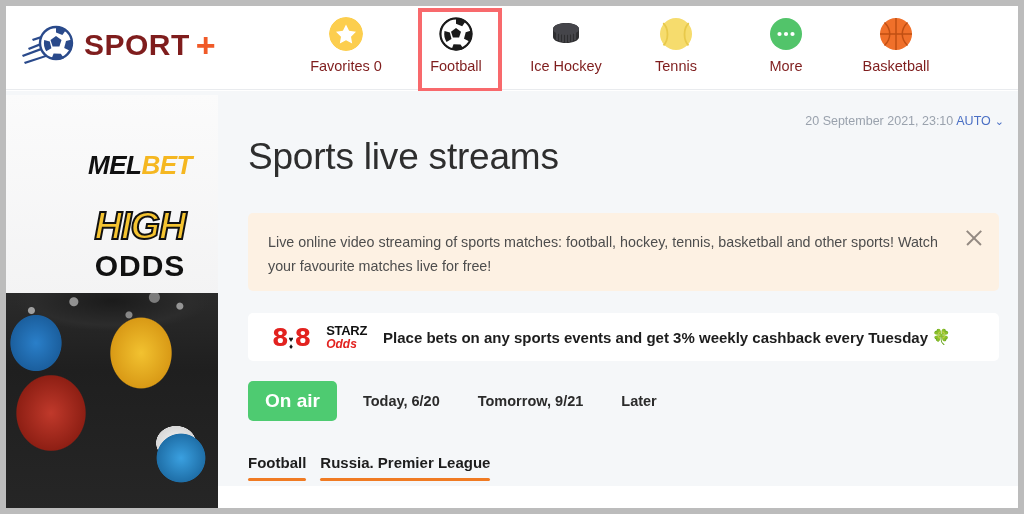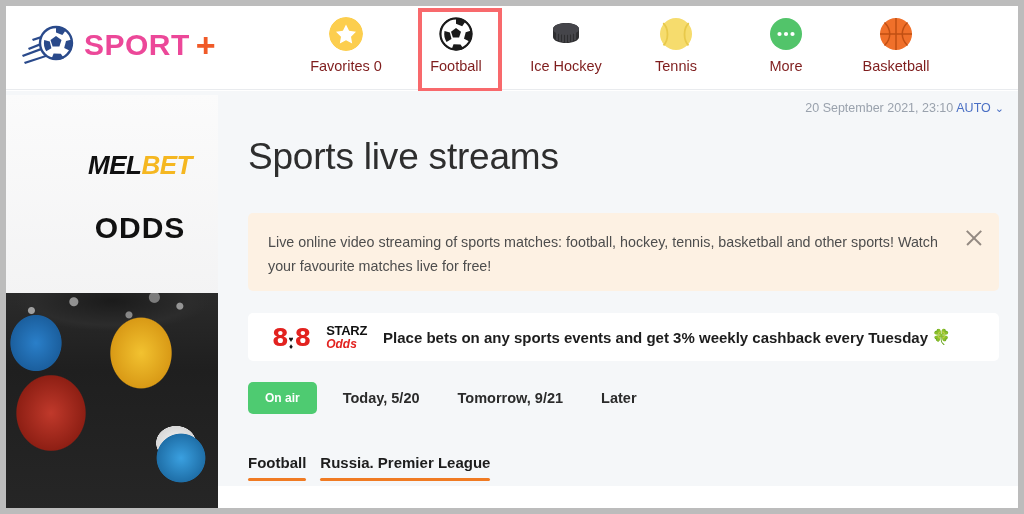--- a/index.html
+++ b/index.html
@@ -16,21 +16,21 @@
 
   
   .header {
     position: absolute; left: 0; top: 0; width: 1012px; height: 84px;
     background: #ffffff; border-bottom: 1px solid #e9ebee;
   }
   .logo { position: absolute; left: 16px; top: 16px; display: flex; align-items: center; }
   .logo-ball { width: 52px; height: 46px; position: relative; }
   .logo-text {
     margin-left: 10px; font-size: 30px; font-weight: 700;
-    letter-spacing: 0.5px; color: #ec4899;
+    letter-spacing: 0.5px; color: #7f1d1d;
     font-family: "Liberation Sans", sans-serif;
   }
   .logo-plus { color: #f05a28; font-size: 34px; font-weight: 700; margin-left: 6px; line-height: 1; }
 
   .nav { position: absolute; left: 285px; top: 0; height: 84px; display: flex; align-items: flex-start; }
   .nav-item {
     width: 110px; padding-top: 11px;
     display: flex; flex-direction: column; align-items: center;
     cursor: pointer; position: relative;
   }
@@ -93,21 +93,21 @@
       radial-gradient(circle at 82% 6%, rgba(255,255,255,.5) 0 3px, transparent 4px),
       radial-gradient(circle at 70% 2%, rgba(255,255,255,.4) 0 5px, transparent 6px);
   }
 
   
   .content {
     position: absolute; left: 212px; top: 0; width: 800px; height: 417px;
     background: #f5f7f9;
   }
   .stamp {
-    position: absolute; right: 14px; top: 10px;
+    position: absolute; right: 14px; top: 23px;
     font-size: 12.5px; color: #9aa2ad; white-space: nowrap;
   }
   .stamp .auto { color: #4a6fc4; margin-left: 3px; }
   .stamp .chev { color: #4a6fc4; margin-left: 4px; font-size: 11px; }
 
   .h1 {
     position: absolute; left: 30px; top: 45px;
     font-size: 37px; font-weight: 300; color: #2e2e2e; letter-spacing: -0.2px;
   }
 
@@ -142,21 +142,21 @@
   .starz-wrap { margin-left: 16px; display:flex; flex-direction:column; align-items:flex-start; }
   .starz { font-size: 13px; font-weight: 900; color: #111; letter-spacing: -0.3px; line-height: 1; }
   .oddz { font-size: 12px; font-weight: 700; font-style: italic; color: #e2221f; line-height: 1; margin-top: 1px; }
   .promo-text {
     margin-left: 16px; font-size: 15px; font-weight: 700; color: #1d1d1d;
   }
   .promo-emoji { margin-left: 4px; font-size: 15px; }
 
   .filters { position: absolute; left: 30px; top: 290px; display: flex; align-items: center; }
   .chip-on {
-    background: #4ecb71; color: #ffffff; font-size: 12px; font-weight: 700;
+    background: #4ecb71; color: #ffffff; font-size: 19px; font-weight: 700;
     border-radius: 5px; padding: 9px 17px; cursor: pointer;
   }
   .chip {
     color: #2b2b2b; font-size: 14.5px; font-weight: 700;
     padding: 9px 12px; margin-left: 14px; cursor: pointer;
   }
 
   .subtabs { position: absolute; left: 30px; top: 363px; display: flex; align-items: flex-start; }
   .subtab { margin-right: 14px; cursor: pointer; }
   .subtab-label { font-size: 15px; font-weight: 700; color: #1d1d1d; display: block; }
@@ -288,20 +288,21 @@
 
   <div class="body-wrap">
 
     <div class="sidebar">
       <div class="melbet">
         <span class="melbet-logo">
           <span class="mel">MEL</span><span class="bet">BET</span>
         </span>
       </div>
       <div class="highodds">
+        <span class="high">HIGH</span>
         <span class="odds">ODDS</span>
       </div>
       <div class="photo"></div>
     </div>
 
     <div class="content">
 
       <div class="stamp">
         <span>20 September 2021, 23:10</span><span class="auto">AUTO</span><span class="chev">⌄</span>
       </div>
@@ -325,21 +326,21 @@
             <span class="starz">STARZ</span>
             <span class="oddz">Odds</span>
           </span>
         </span>
         <span class="promo-text">Place bets on any sports events and get 3% weekly cashback every Tuesday</span>
         <span class="promo-emoji">🍀</span>
       </div>
 
       <div class="filters">
         <span class="chip-on">On air</span>
-        <span class="chip">Today, 5/20</span>
+        <span class="chip">Today, 6/20</span>
         <span class="chip">Tomorrow, 9/21</span>
         <span class="chip">Later</span>
       </div>
 
       <div class="subtabs">
         <span class="subtab">
           <span class="subtab-label">Football</span>
           <span class="subtab-ul" style="width: 58.3281px;"></span>
         </span>
         <span class="subtab">

